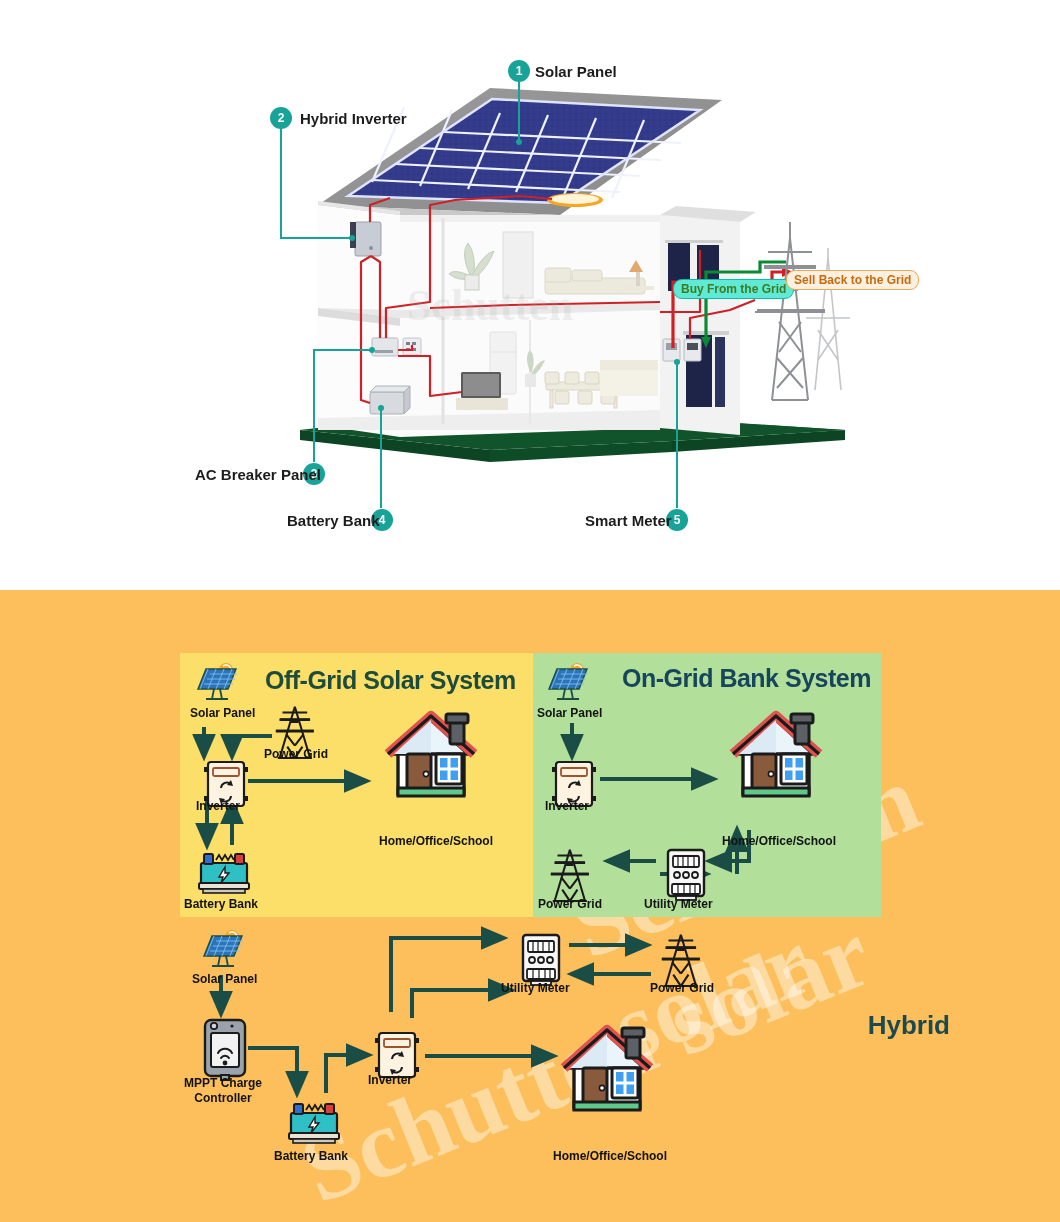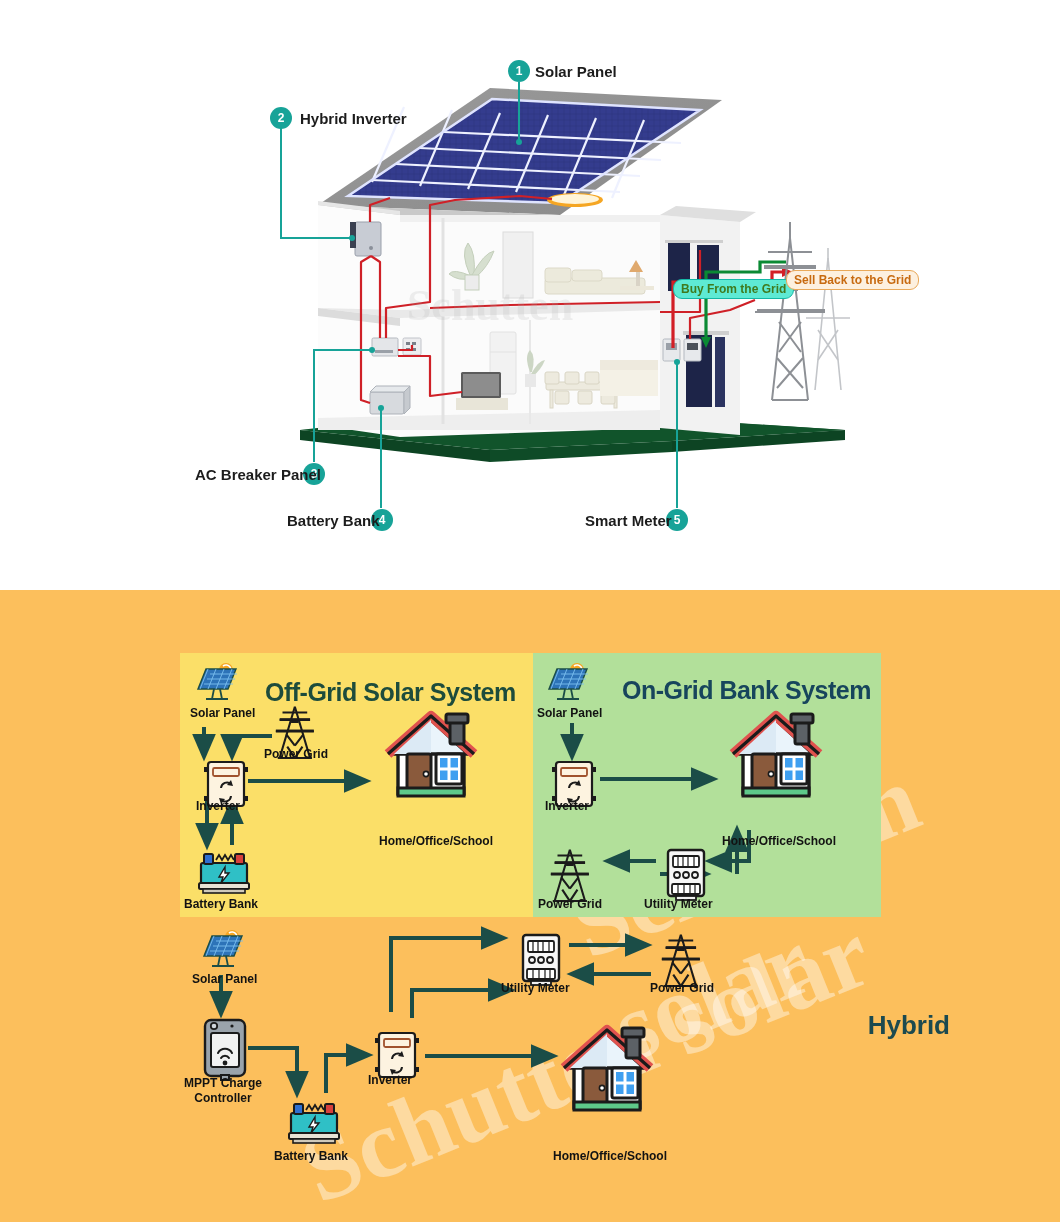--- a/index.html
+++ b/index.html
@@ -41,21 +41,20 @@
     font-family: "Liberation Serif", serif; pointer-events: none; user-select: none;
   }
 
   .panel { position: absolute; overflow: hidden; }
   #panel-offgrid { left: 180px; top: 653px; width: 353px; height: 264px; background: #fbdf68; }
   #panel-ongrid  { left: 533px; top: 653px; width: 348px; height: 264px; background: #b2e09a; }
 
   .panel-title {
     position: absolute; font-weight: 700; font-family: "Liberation Sans", sans-serif;
     letter-spacing: -0.5px;
-    margin-top: 12px;
   }
   #title-offgrid { left: 265px; top: 666px; font-size: 25px; color: #1d4c3c; }
   #title-ongrid  { left: 622px; top: 664px; font-size: 25px; color: #17455c; }
   #title-hybrid {
     position: absolute; left: 700px; top: 1008px; width: 250px; text-align: right;
     font-size: 26px; font-weight: 700; line-height: 1.38; color: #1c4a4f;
     font-family: "Liberation Sans", sans-serif;
   }
 
   .node-label {

